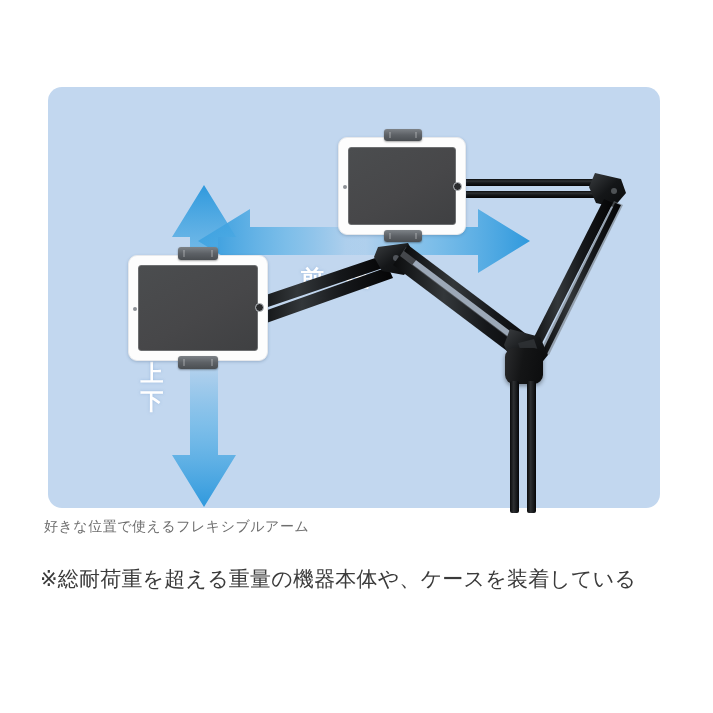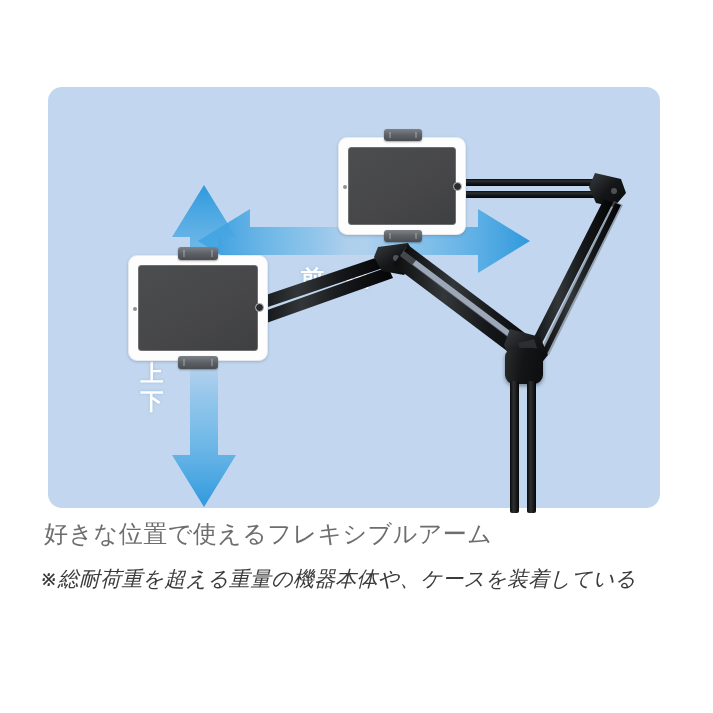--- a/index.html
+++ b/index.html
@@ -101,35 +101,35 @@
   .pole-rod{
     position:absolute;
     background:linear-gradient(90deg,#0a0b0c 0%,#2d2f31 40%,#16181a 75%,#050506 100%);
     border-radius:2px;
   }
 
   
   .cap-main{
     position:absolute;
     left:44px;top:518px;
-    font-size:24px;
+    font-size:14px;
     color:#6e6e6e;
     letter-spacing:.5px;
     white-space:nowrap;
   }
   .note{
     position:absolute;
     left:40px;top:563px;
     width:640px;
     font-size:21px;
     line-height:31px;
     color:#3b3b3b;
     letter-spacing:.2px;
   }
-  .note span{display:block;white-space:nowrap;font-style:italic;}
+  .note span{display:block;white-space:nowrap;}
 </style>
 </head>
 <body>
 
 <div id="stage">
 
   <div class="panel">
 
     <svg class="arrow-svg" style="left:150px;top:118px;" width="168" height="72" viewBox="0 0 168 72">
       <defs>

